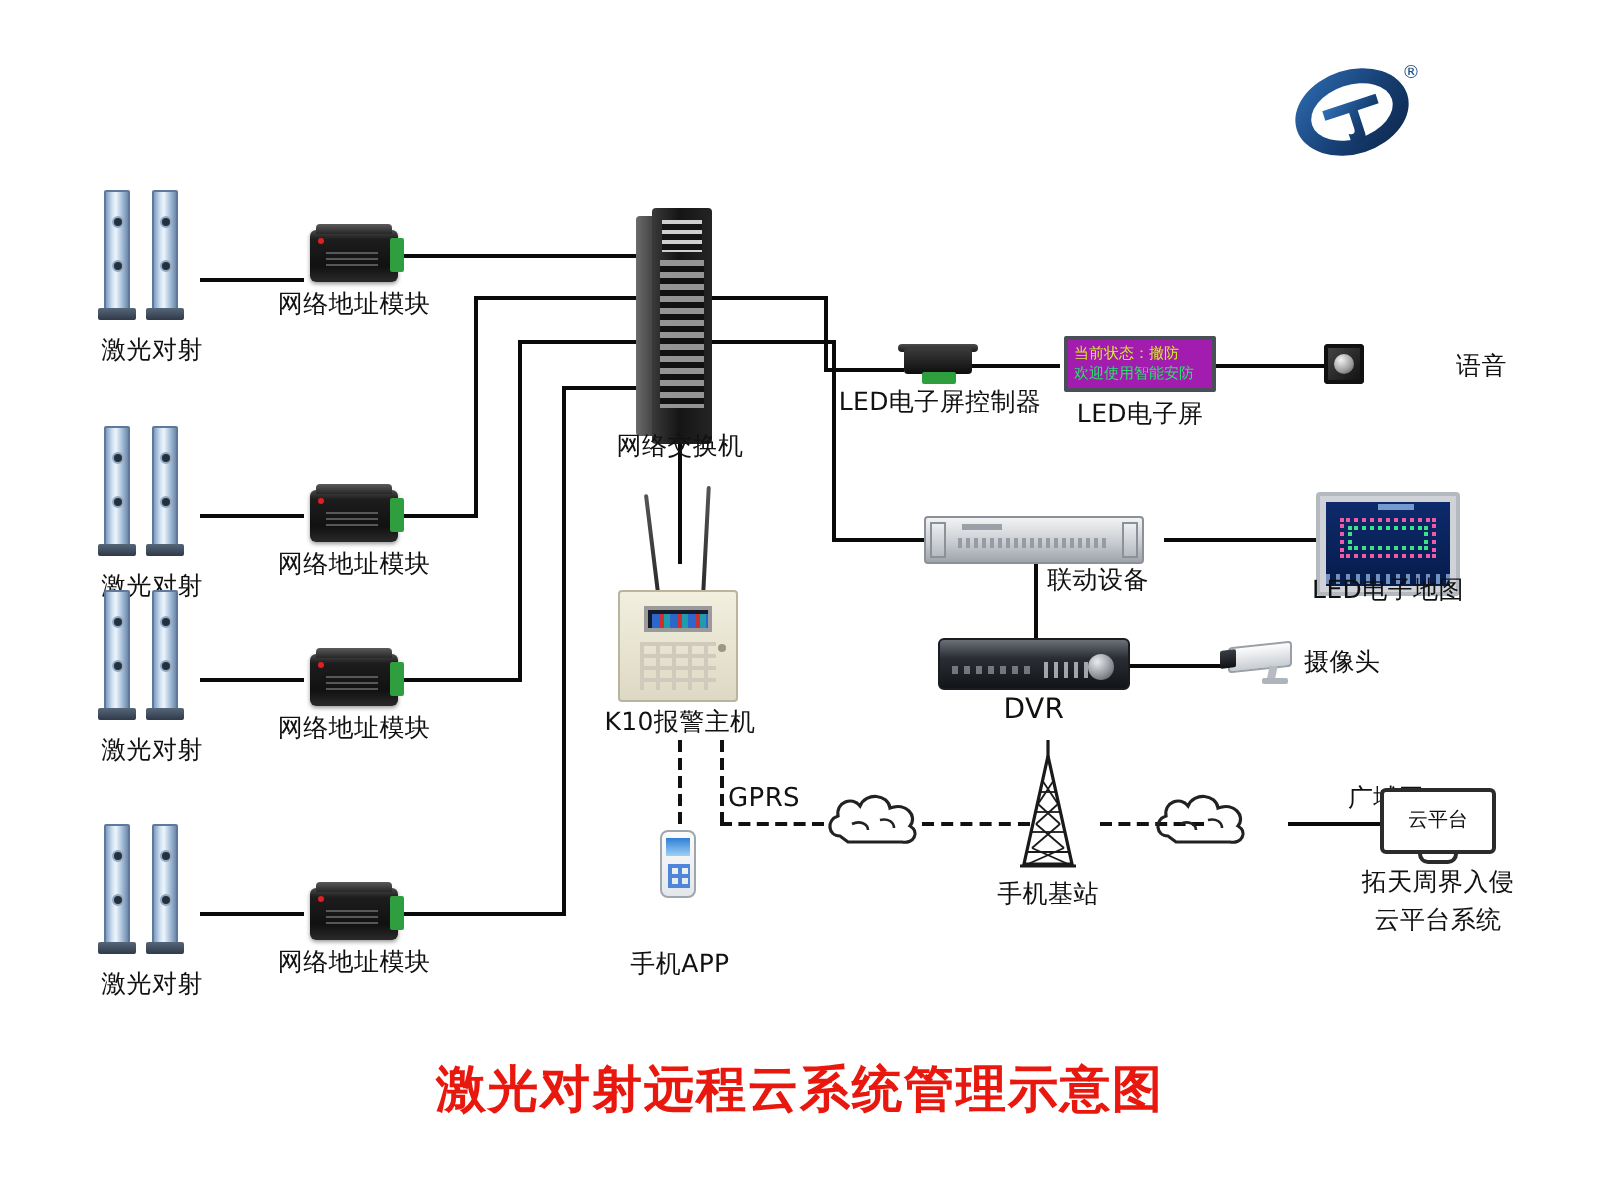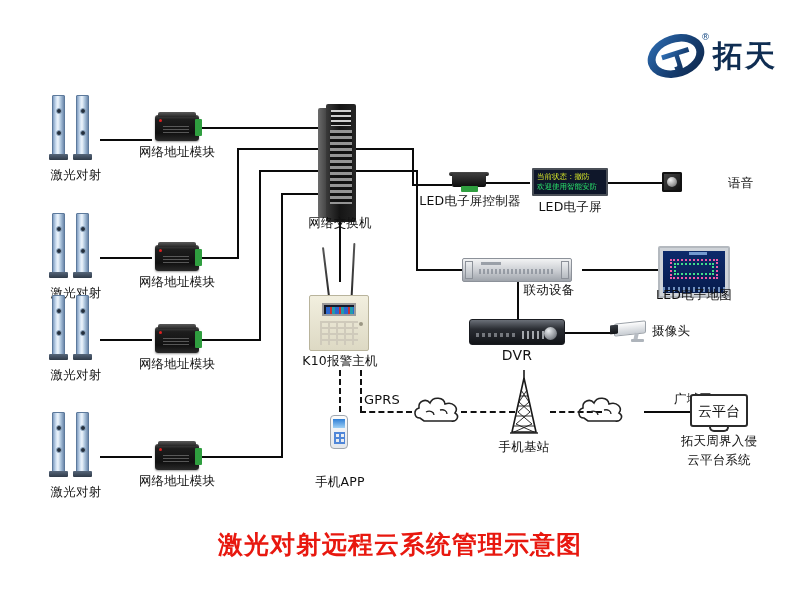--- a/index.html
+++ b/index.html
@@ -62,21 +62,21 @@
 
   
   .ctrl{width:34px;height:20px;}
   .ctrl .cb{position:absolute;left:0;top:2px;width:34px;height:13px;
        background:linear-gradient(180deg,#3b3b3b,#0d0d0d);border-radius:2px;}
   .ctrl .cf{position:absolute;left:-3px;top:0px;width:40px;height:4px;
        background:linear-gradient(180deg,#4d4d4d,#1a1a1a);border-radius:2px;}
   .ctrl .grn{position:absolute;left:9px;bottom:0px;width:17px;height:6px;background:#2f9e3f;border-radius:1px;}
 
   
-  .ledscr{width:76px;height:28px;background:#0f172a;border:2px solid #4a4f57;
+  .ledscr{width:76px;height:28px;background:#a21caf;border:2px solid #4a4f57;
        box-sizing:border-box;padding:2px 3px;border-radius:1px;}
   .ledscr div{font-size:7.5px;line-height:10px;white-space:nowrap;letter-spacing:0px;}
   .ledscr .l1{color:#d8e82a;}
   .ledscr .l2{color:#29e06a;}
 
   
   .spk{width:20px;height:20px;background:linear-gradient(135deg,#4a4a4a,#0c0c0c);
        border-radius:2px;box-shadow:inset 0 0 0 2px #111;}
   .spk i{position:absolute;left:5px;top:5px;width:10px;height:10px;border-radius:50%;
        background:radial-gradient(circle at 35% 30%,#f2f2f2,#9a9a9a 60%,#4a4a4a);display:block;}
@@ -150,21 +150,21 @@
   .cloud{position:absolute;}
   
   .tower{position:absolute;}
   
   .mon{width:58px;height:40px;}
   .mon .scr{position:absolute;left:0;top:0;width:58px;height:33px;
        border:2px solid #2b2b2b;border-radius:3px;background:#fff;box-sizing:border-box;}
   .mon .stand{position:absolute;left:19px;top:33px;width:20px;height:5px;
        border-left:2px solid #2b2b2b;border-right:2px solid #2b2b2b;border-bottom:2px solid #2b2b2b;
        border-radius:0 0 7px 7px;box-sizing:border-box;}
-  .mon .cap{position:absolute;left:0;right:0;top:9px;text-align:center;font-size:14px;color:#111;}
+  .mon .cap{position:absolute;left:0;right:0;top:9px;text-align:center;font-size:10px;color:#111;}
 
   .title{position:absolute;left:0;right:0;top:528px;text-align:center;
        font-size:25px;font-weight:700;color:#e8180f;letter-spacing:1px;}
 </style>
 </head>
 <body>
 
 <div class="stage">
 
   <div class="logo">
@@ -174,21 +174,20 @@
           <stop offset="0%" stop-color="#2f6fb5"></stop>
             <stop offset="55%" stop-color="#163f73"></stop>
           <stop offset="100%" stop-color="#0d2447"></stop>
         </linearGradient>
       </defs>
       <ellipse cx="31" cy="24" rx="29" ry="21" fill="url(#lg)" transform="rotate(-18 31 24)"></ellipse>
       <ellipse cx="31" cy="24" rx="21" ry="13.5" fill="#fff" transform="rotate(-18 31 24)"></ellipse>
       <path d="M17 19 L45 19 L45 24 L34 24 L34 36 C34 40 30 41 26 39 L26 34 C28.5 35 29.5 34.5 29.5 32 L29.5 24 L17 24 Z" fill="url(#lg)" transform="rotate(-18 31 24)"></path>
     </svg>
     <span class="logo-r">®</span>
-    <span class="logo-txt">拓天</span>
   </div>
 
   <div class="w wh" style="left:100px;top:139px;width:52px;"></div>
   <div class="w wh" style="left:100px;top:257px;width:52px;"></div>
   <div class="w wh" style="left:100px;top:339px;width:52px;"></div>
   <div class="w wh" style="left:100px;top:456px;width:52px;"></div>
 
   <div class="w wh" style="left:199px;top:127px;width:122px;"></div>
 
   <div class="w wh" style="left:199px;top:257px;width:40px;"></div>

